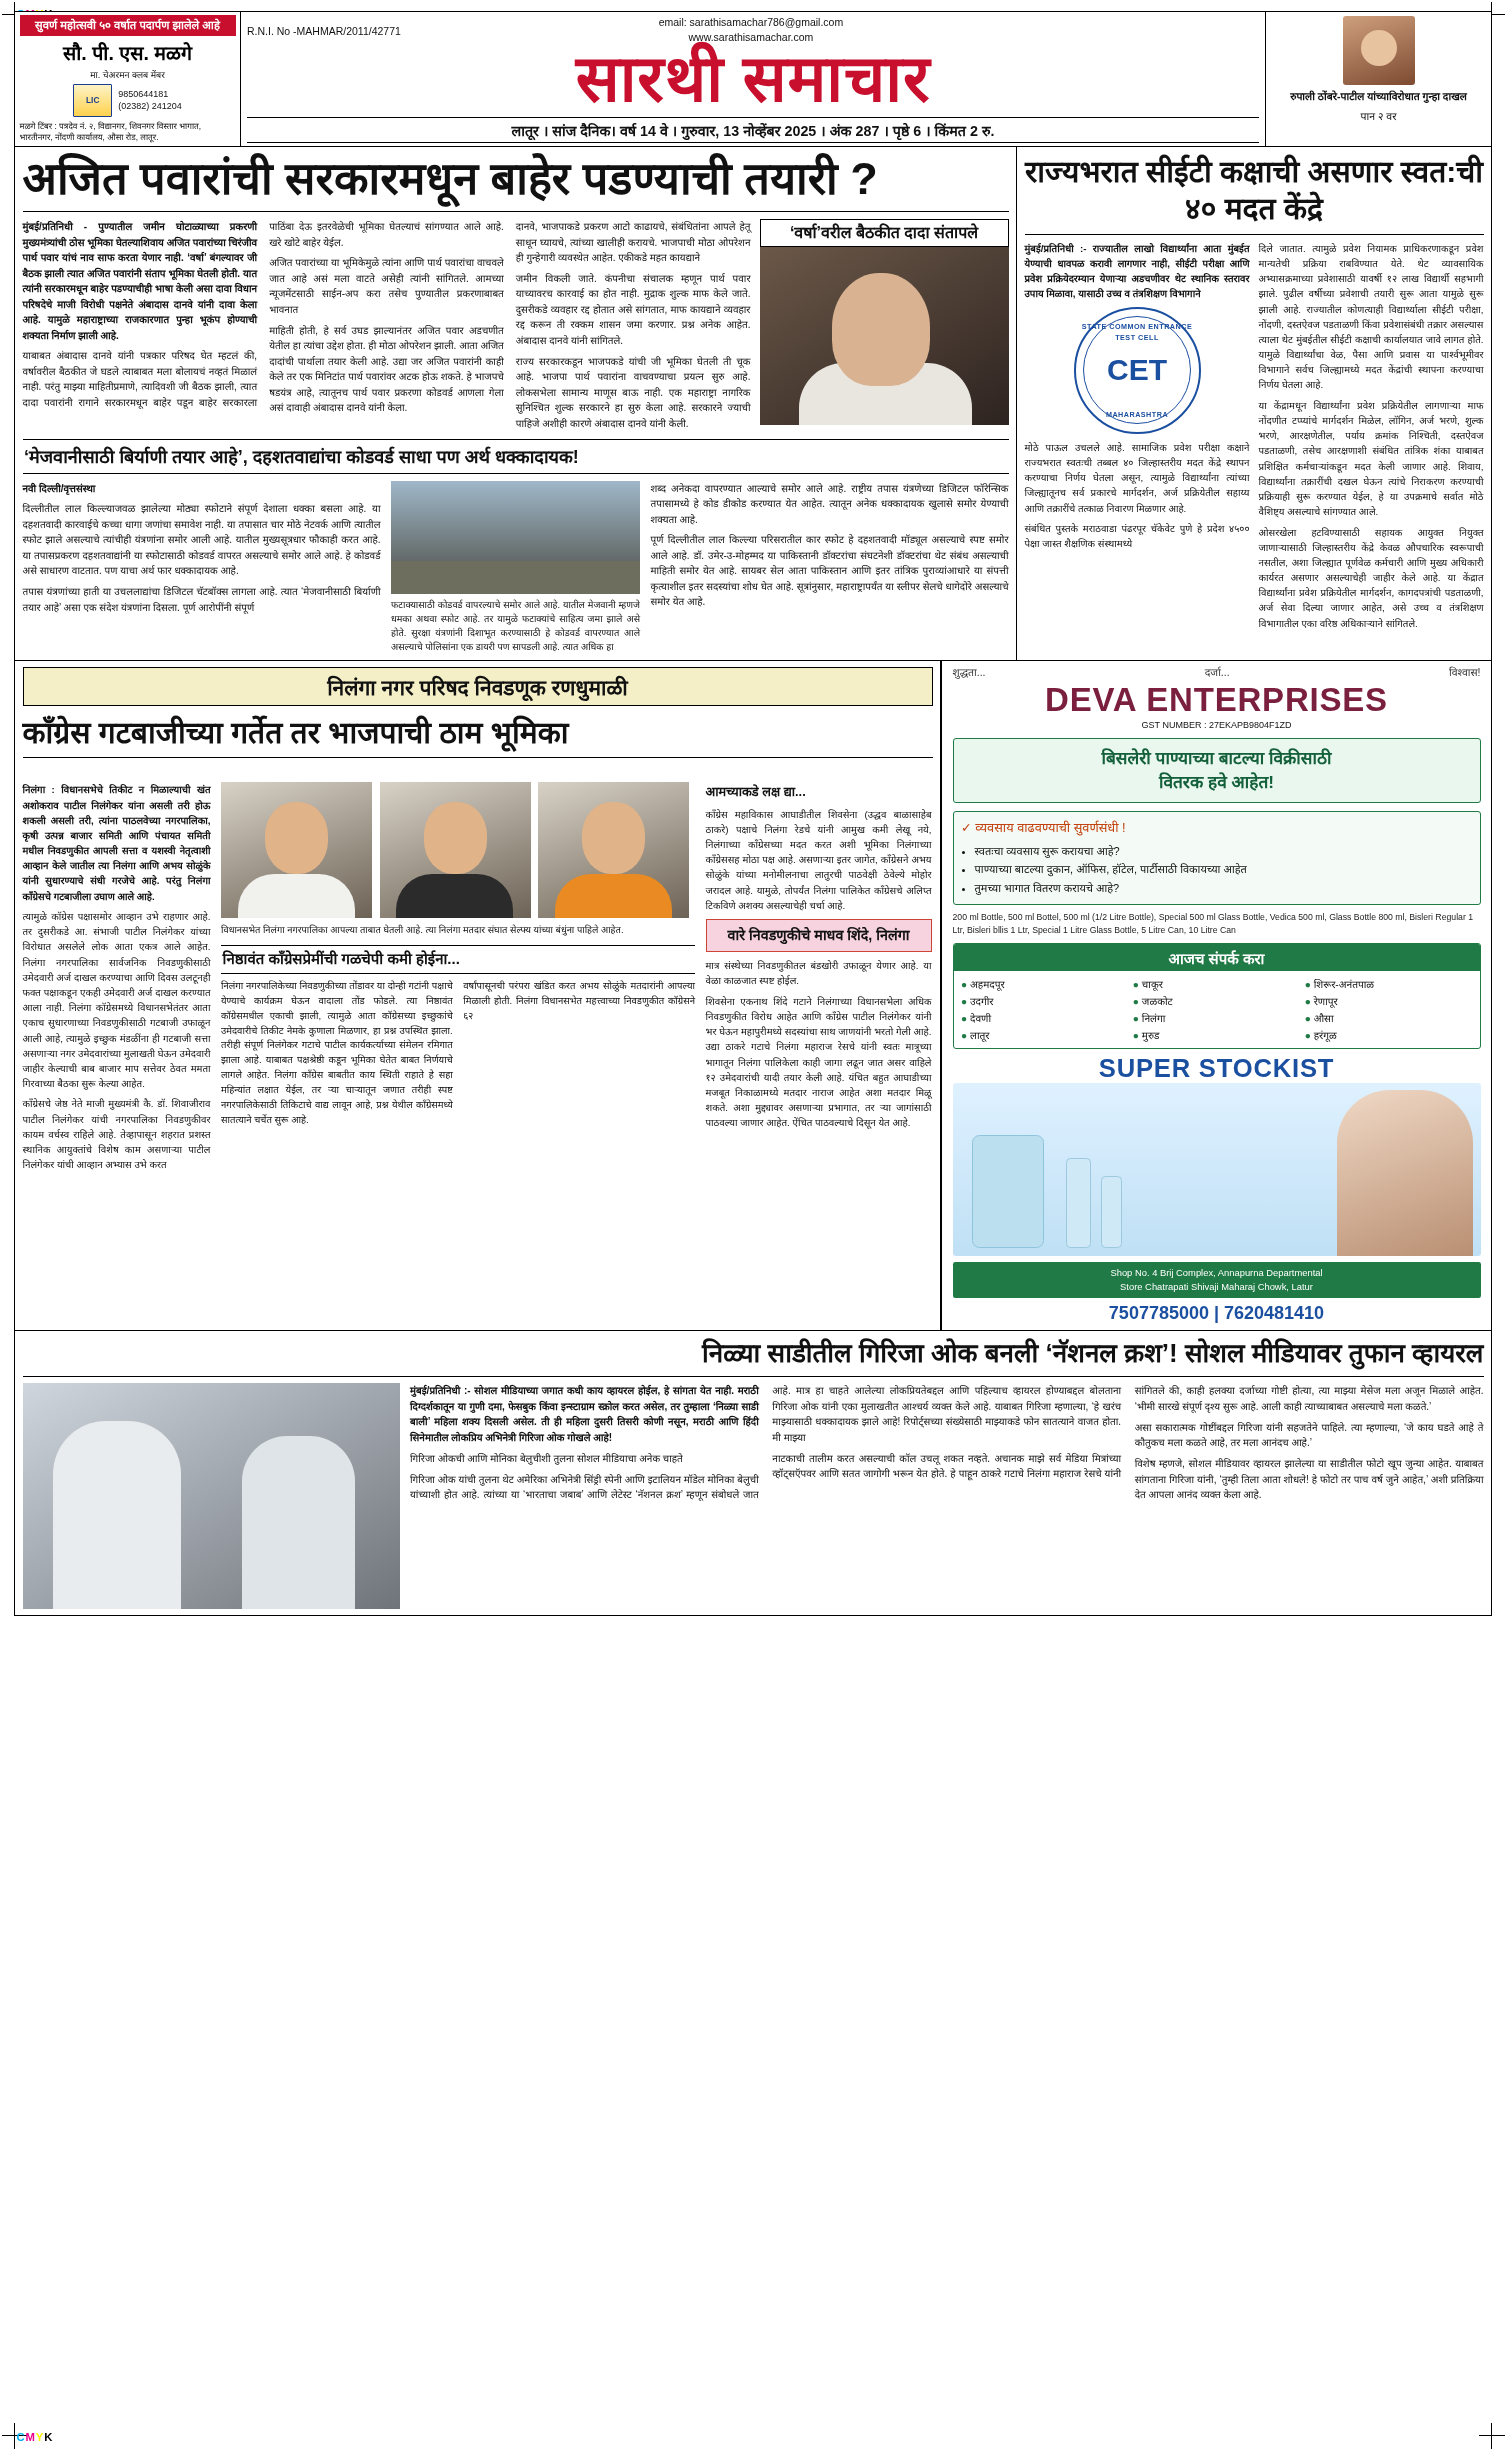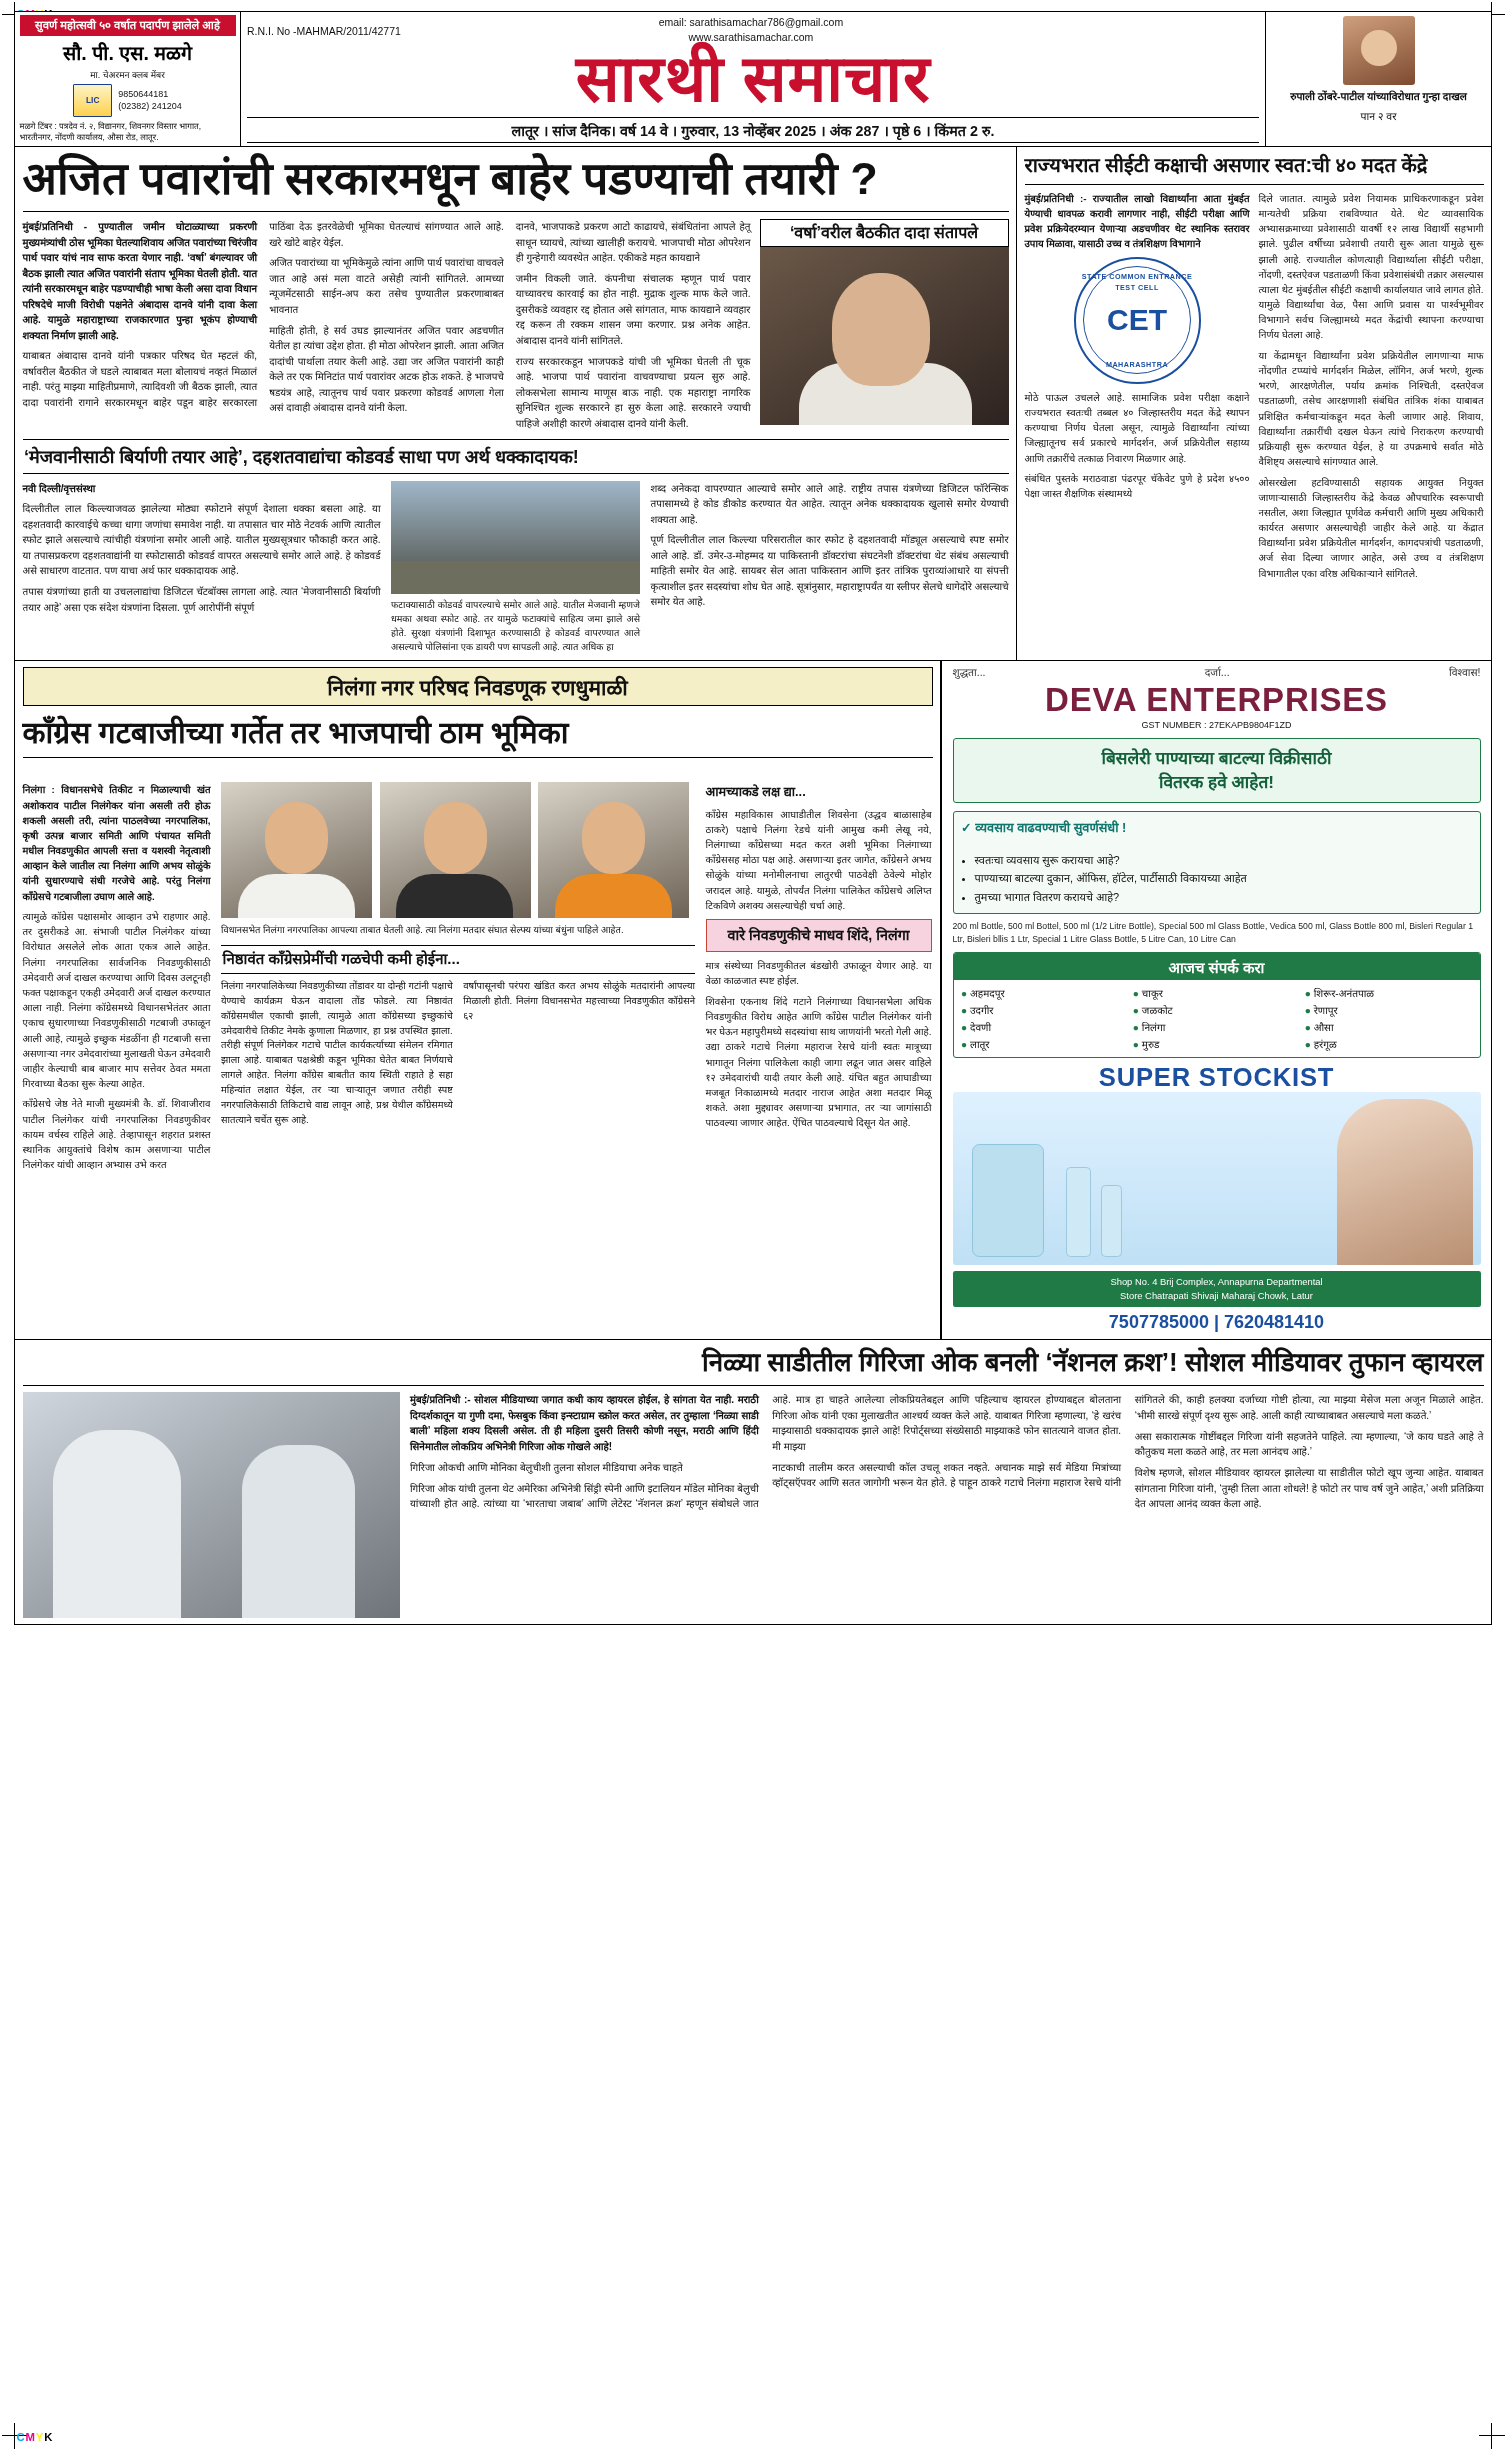--- a/index.html
+++ b/index.html
@@ -85,21 +85,21 @@
   .band-headline { font-size:18px; font-weight:bold; border-top:0.8px solid #000; border-bottom:0.8px solid #000;
                    padding:4.5px 1.5px; margin-top:7.5px; }
 
   .three { display:flex; gap:10.5px; margin-top:6.8px; }
   .three .col { flex:1; font-size:10px; line-height:1.55; text-align:justify; }
   .three .col p { margin:0 0 5.3px 0; }
   .street { width:249px; height:113px; background:linear-gradient(180deg,#9fb7c9,#4a4a40); position:relative; overflow:hidden;}
   .street::after{content:"";position:absolute;left:0;bottom:0;width:100%;height:33px;background:#6e6e5e;}
 
   
-  .r-head { font-size:20px; font-weight:bold; line-height:1.25; }
+  .r-head { font-size:30px; font-weight:bold; line-height:1.25;text-align:center; }
   .r-cols { display:flex; gap:9px; margin-top:6px; }
   .r-cols .col { flex:1; font-size:9.8px; line-height:1.55; text-align:justify; }
   .r-cols .col p { margin:0 0 5.3px 0; }
   .cet-logo { width:127px; height:127px; border-radius:50%; margin:4.5px auto 6px;
               border:2.3px solid #1b4fa0; position:relative; background:#fff; }
   .cet-logo .ring { position:absolute; inset:7.5px; border-radius:50%; border:1.5px solid #1b4fa0; }
   .cet-logo .txt { position:absolute; inset:0; display:flex; align-items:center; justify-content:center;
                    color:#1b4fa0; font-weight:bold; font-size:30px; }
   .cet-logo .arc-top, .cet-logo .arc-bot { position:absolute; width:100%; text-align:center;
                    font-size:7.2px; font-weight:bold; color:#1b4fa0; letter-spacing:0.5px;}
@@ -138,21 +138,21 @@
 
   
   .ad { border-left:1.5px solid #000; height:100%; background:#fff; padding:0 0 6px 0; }
   .ad-top { display:flex; justify-content:space-between; font-size:10.5px; padding:3.8px 10.5px 0; color:#333; }
   .ad-brand { text-align:center; font-size:33px; font-weight:bold; color:#7a1f3d; letter-spacing:0.8px; margin-top:1.5px;}
   .ad-gst { text-align:center; font-size:9px; margin-top:1.5px; }
   .ad-green { margin:7.5px 10.5px; border:1.5px solid #1f7a45; background:#eaf7ef; text-align:center;
               padding:7.5px; color:#14603a; font-weight:bold; font-size:17.3px; line-height:1.4; border-radius:3px;}
   .ad-line { margin:6px 10.5px; border:0.8px solid #1f7a45; border-radius:3px; padding:6px 7.5px;
              background:#f4fbf6; }
-  .ad-line .t { color:#0f766e; font-weight:bold; font-size:12.8px; margin-bottom:15px; }
+  .ad-line .t { color:#c2410c; font-weight:normal; font-size:12.8px; margin-bottom:6px; }
   .ad-line ul { margin:0; padding-left:13.6px; font-size:11px; line-height:1.7; }
   .ad-small { font-size:8.7px; line-height:1.5; margin:4.5px 10.5px; color:#222; }
   .ad-contact { margin:6px 10.5px 0; border:0.8px solid #1f7a45; border-radius:3px; overflow:hidden;}
   .ad-contact .hd { background:#1f7a45; color:#fff; text-align:center; font-weight:bold; font-size:15px; padding:3.8px; }
   .city-grid { display:grid; grid-template-columns:1fr 1fr 1fr; gap:3px 4.5px; padding:6px 7.5px; font-size:10.2px; }
   .city-grid div { white-space:nowrap; }
   .dot { color:#1f7a45; font-weight:bold; }
   .super { text-align:center; color:#1b4fa0; font-weight:bold; font-size:25.6px; letter-spacing:0.8px; margin:4.5px 0 0; }
   .bottles { height:173px; margin:0 10.5px; background:linear-gradient(180deg,#dff1ff,#bfe0f5); position:relative; border-radius:3px; overflow:hidden;}
   .bottles .jar { position:absolute; left:19.6px; bottom:7.5px; width:72px; height:113px; background:#bcdff0;

